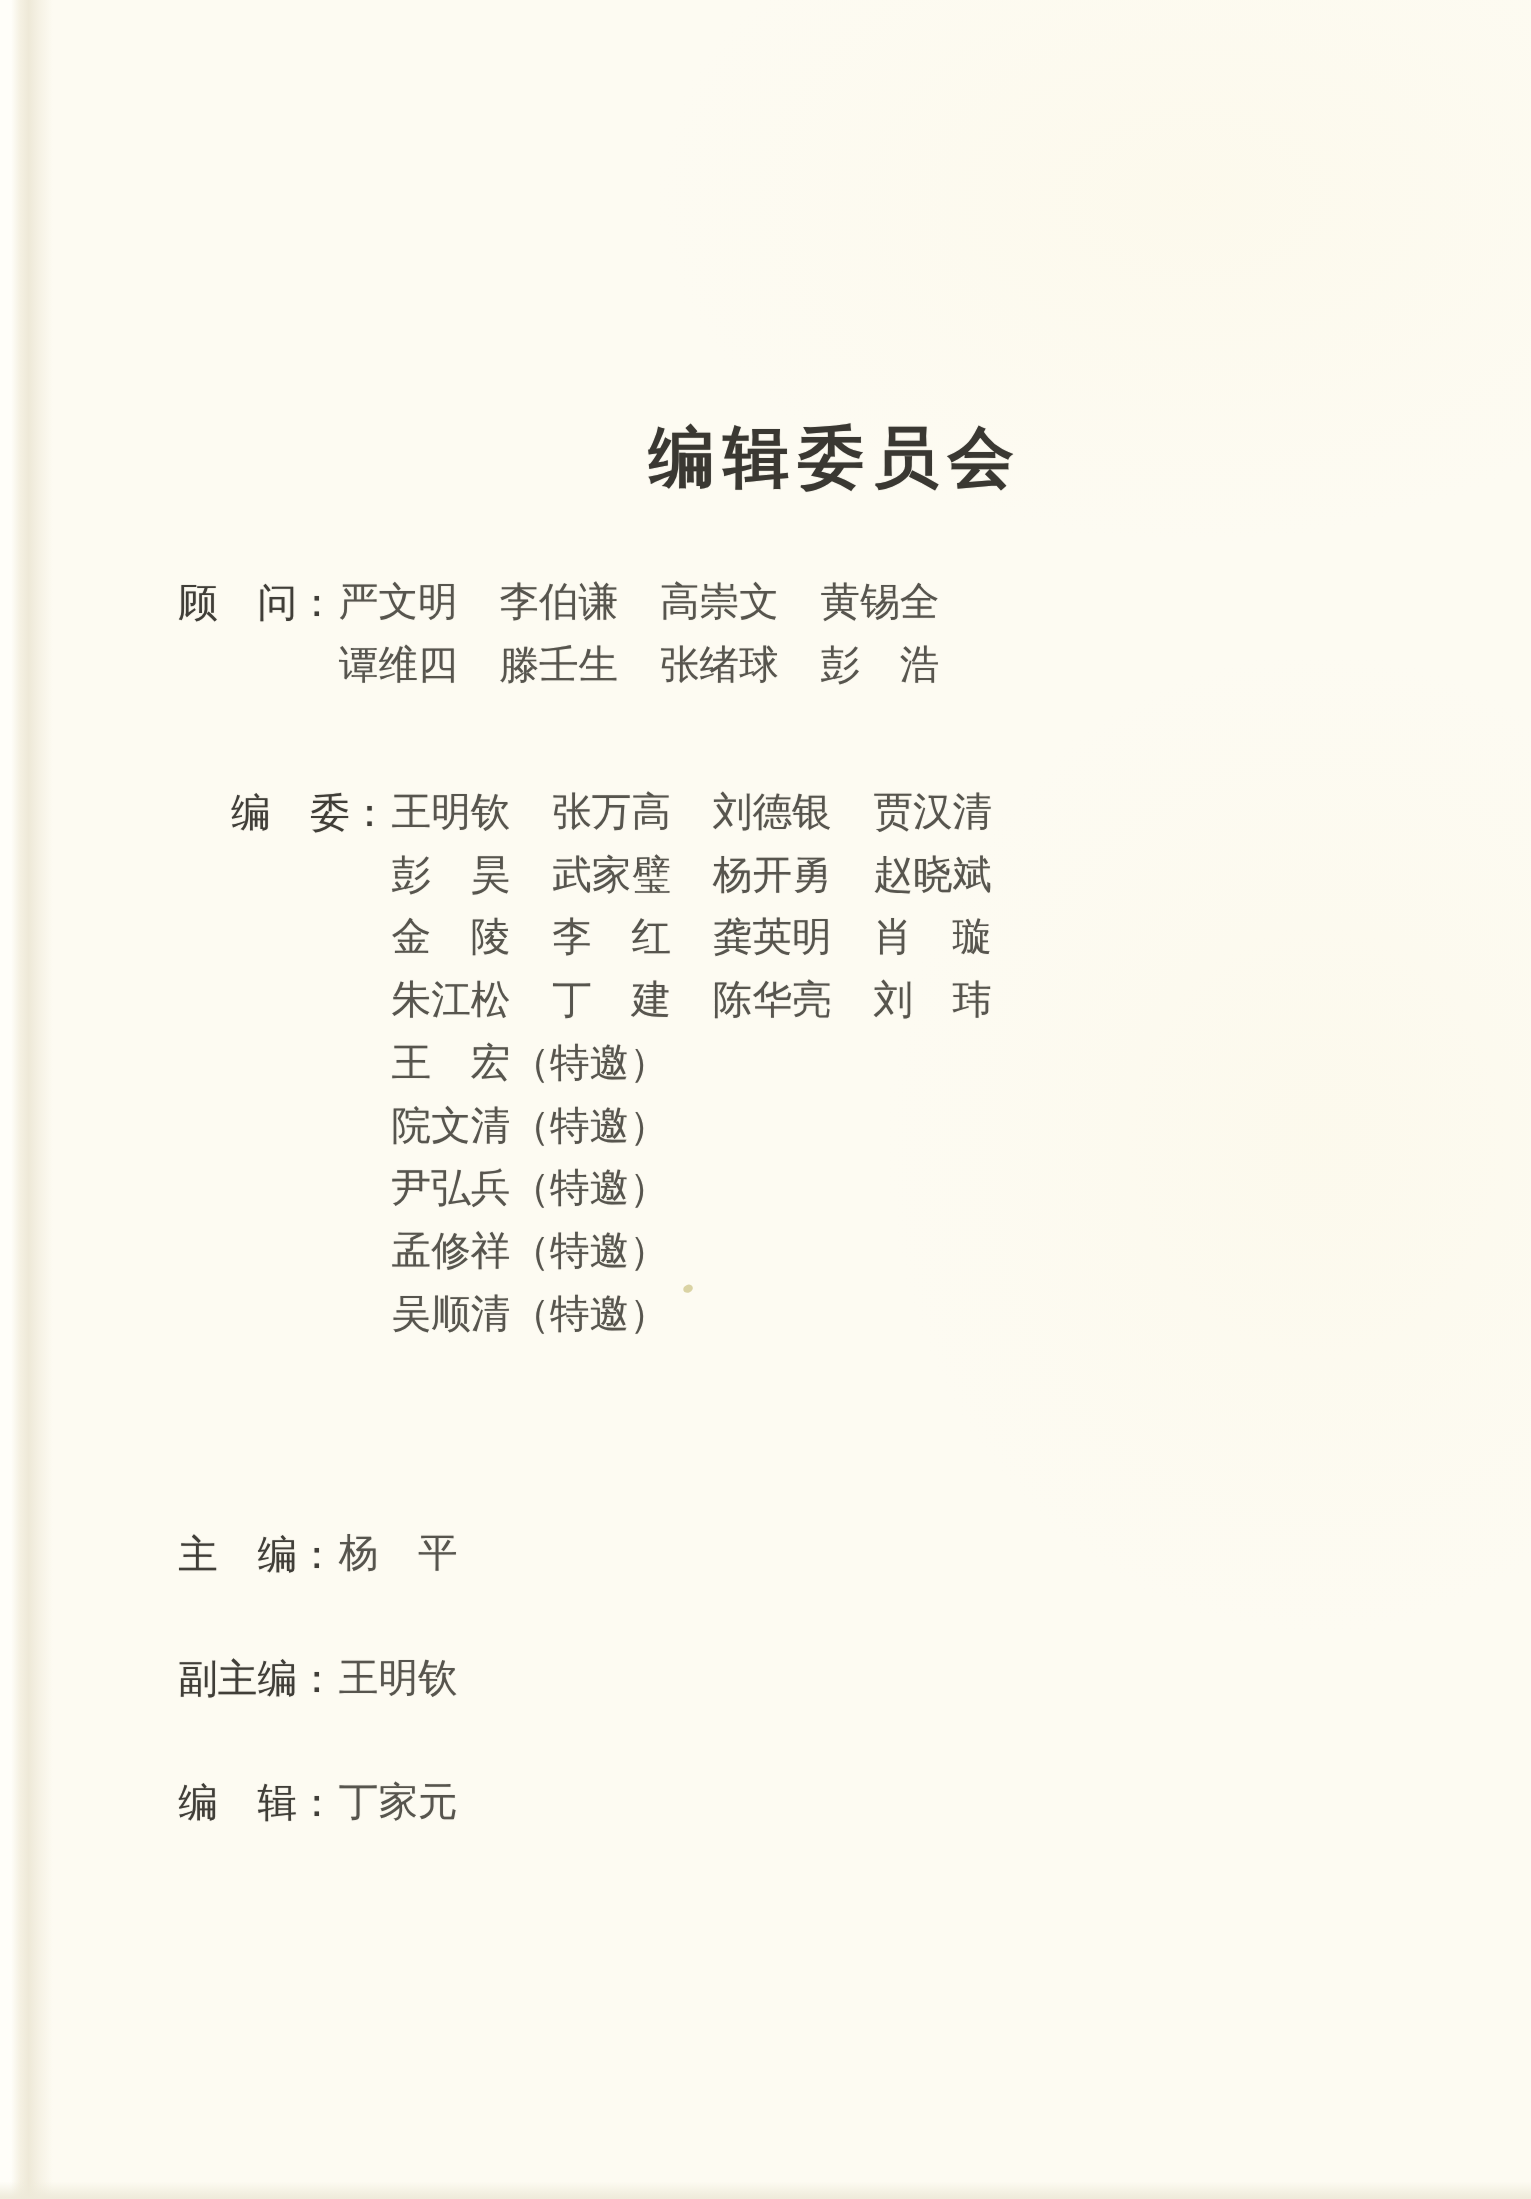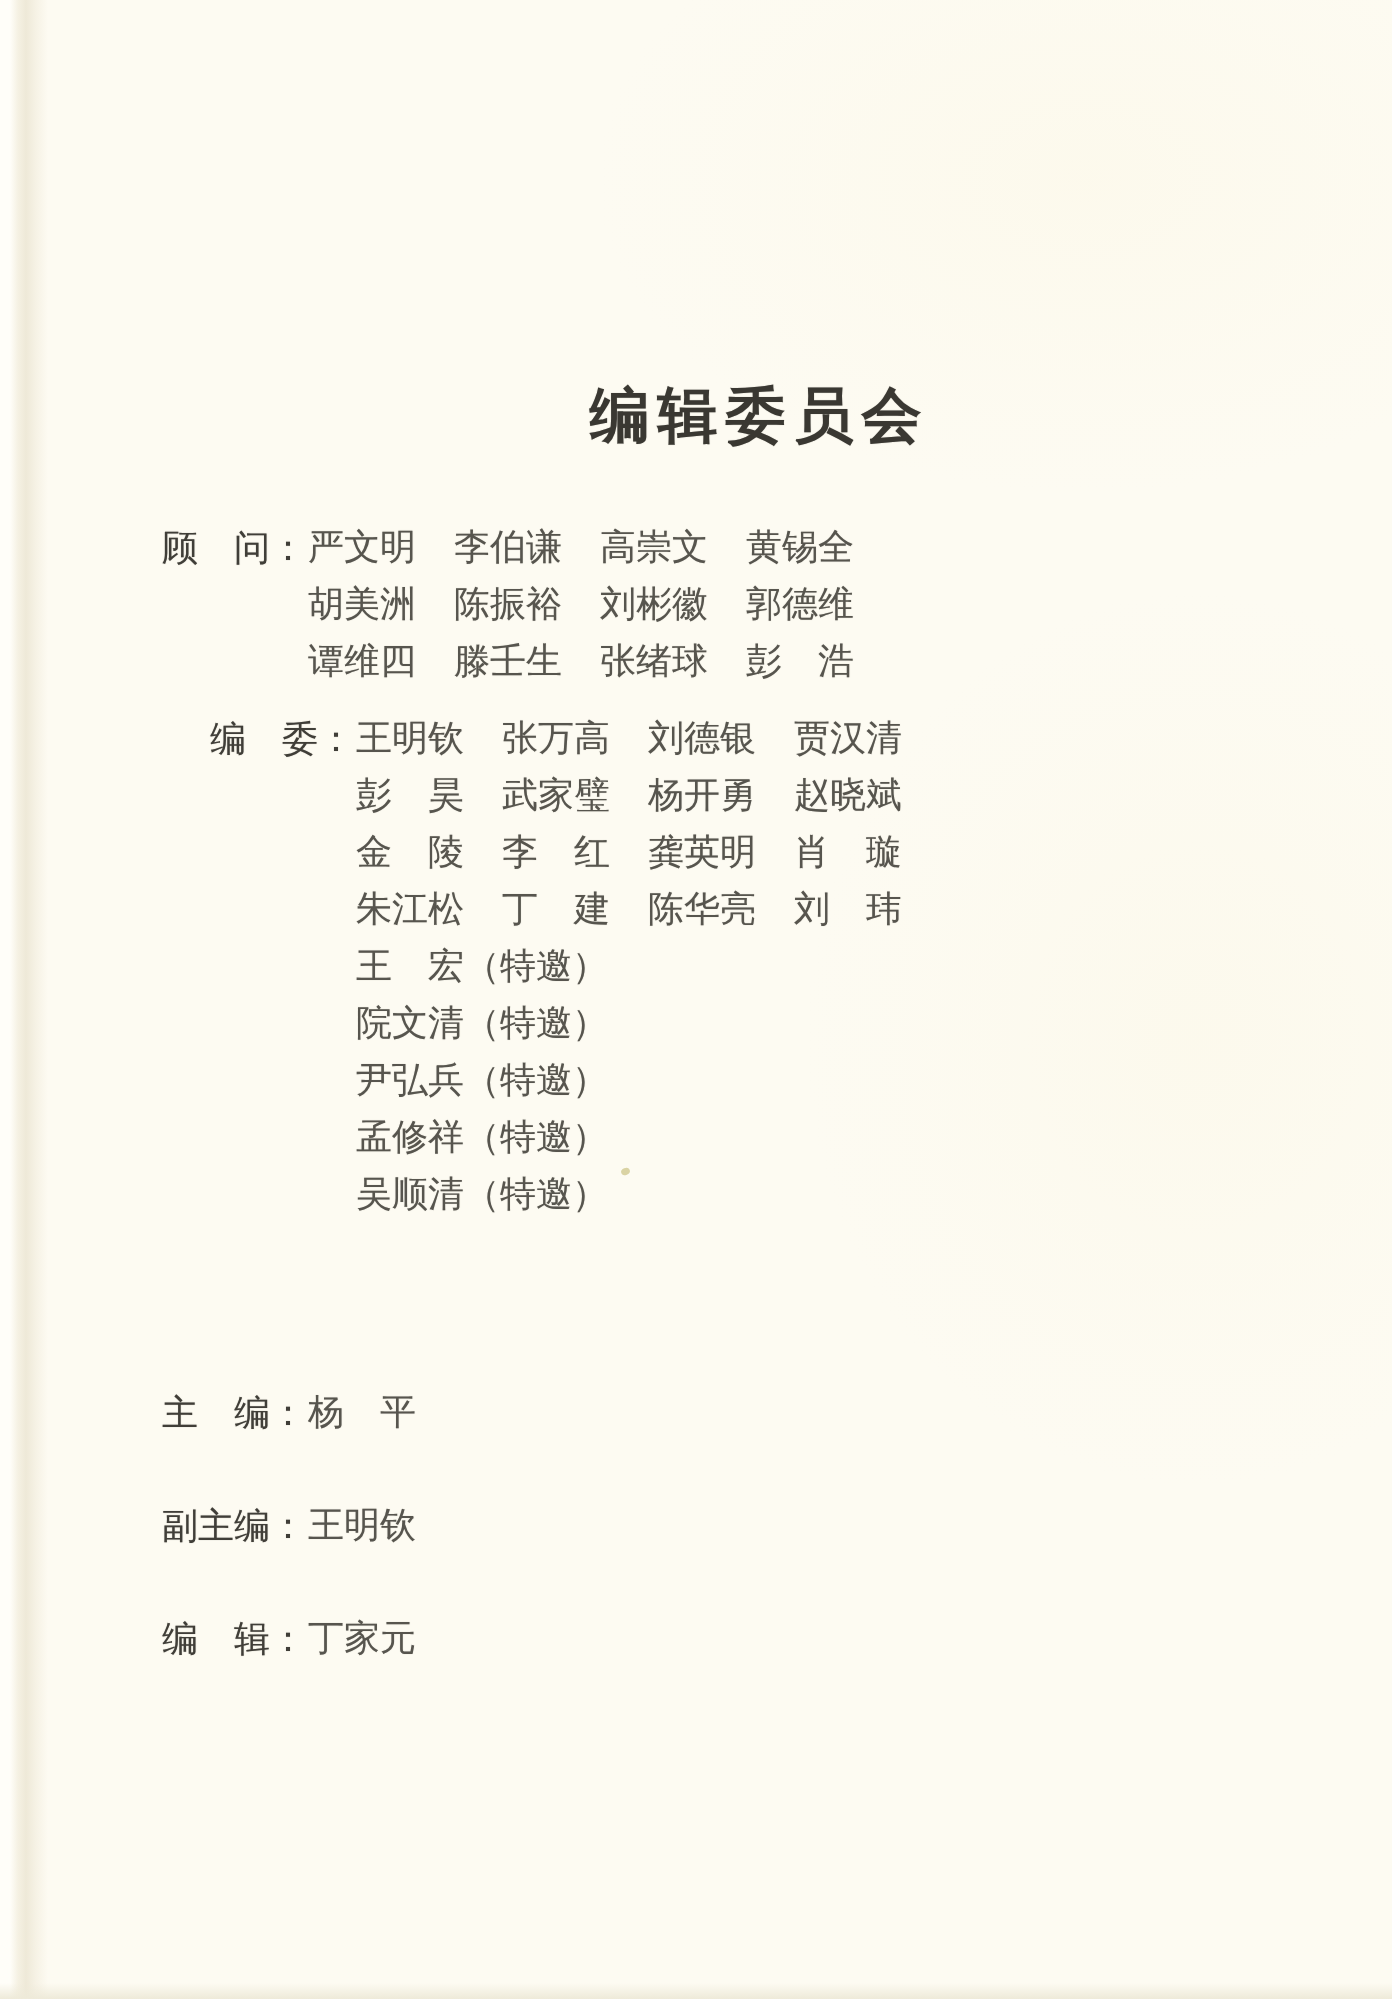--- a/index.html
+++ b/index.html
@@ -111,27 +111,20 @@
   <section class="block advisors-block">
     <div class="row">
       <span class="label">顾　问：</span>
       <span class="name">严文明</span>
       <span class="name">李伯谦</span>
       <span class="name">高崇文</span>
       <span class="name">黄锡全</span>
     </div>
     <div class="row">
       <span class="label spacer"></span>
-      <span class="name">胡美洲</span>
-      <span class="name">陈振裕</span>
-      <span class="name">刘彬徽</span>
-      <span class="name">郭德维</span>
-    </div>
-    <div class="row">
-      <span class="label spacer"></span>
       <span class="name">谭维四</span>
       <span class="name">滕壬生</span>
       <span class="name">张绪球</span>
       <span class="name">彭　浩</span>
     </div>
   </section>
 
   <section class="block editors-block">
     <div class="row">
       <span class="label">编　委：</span>

